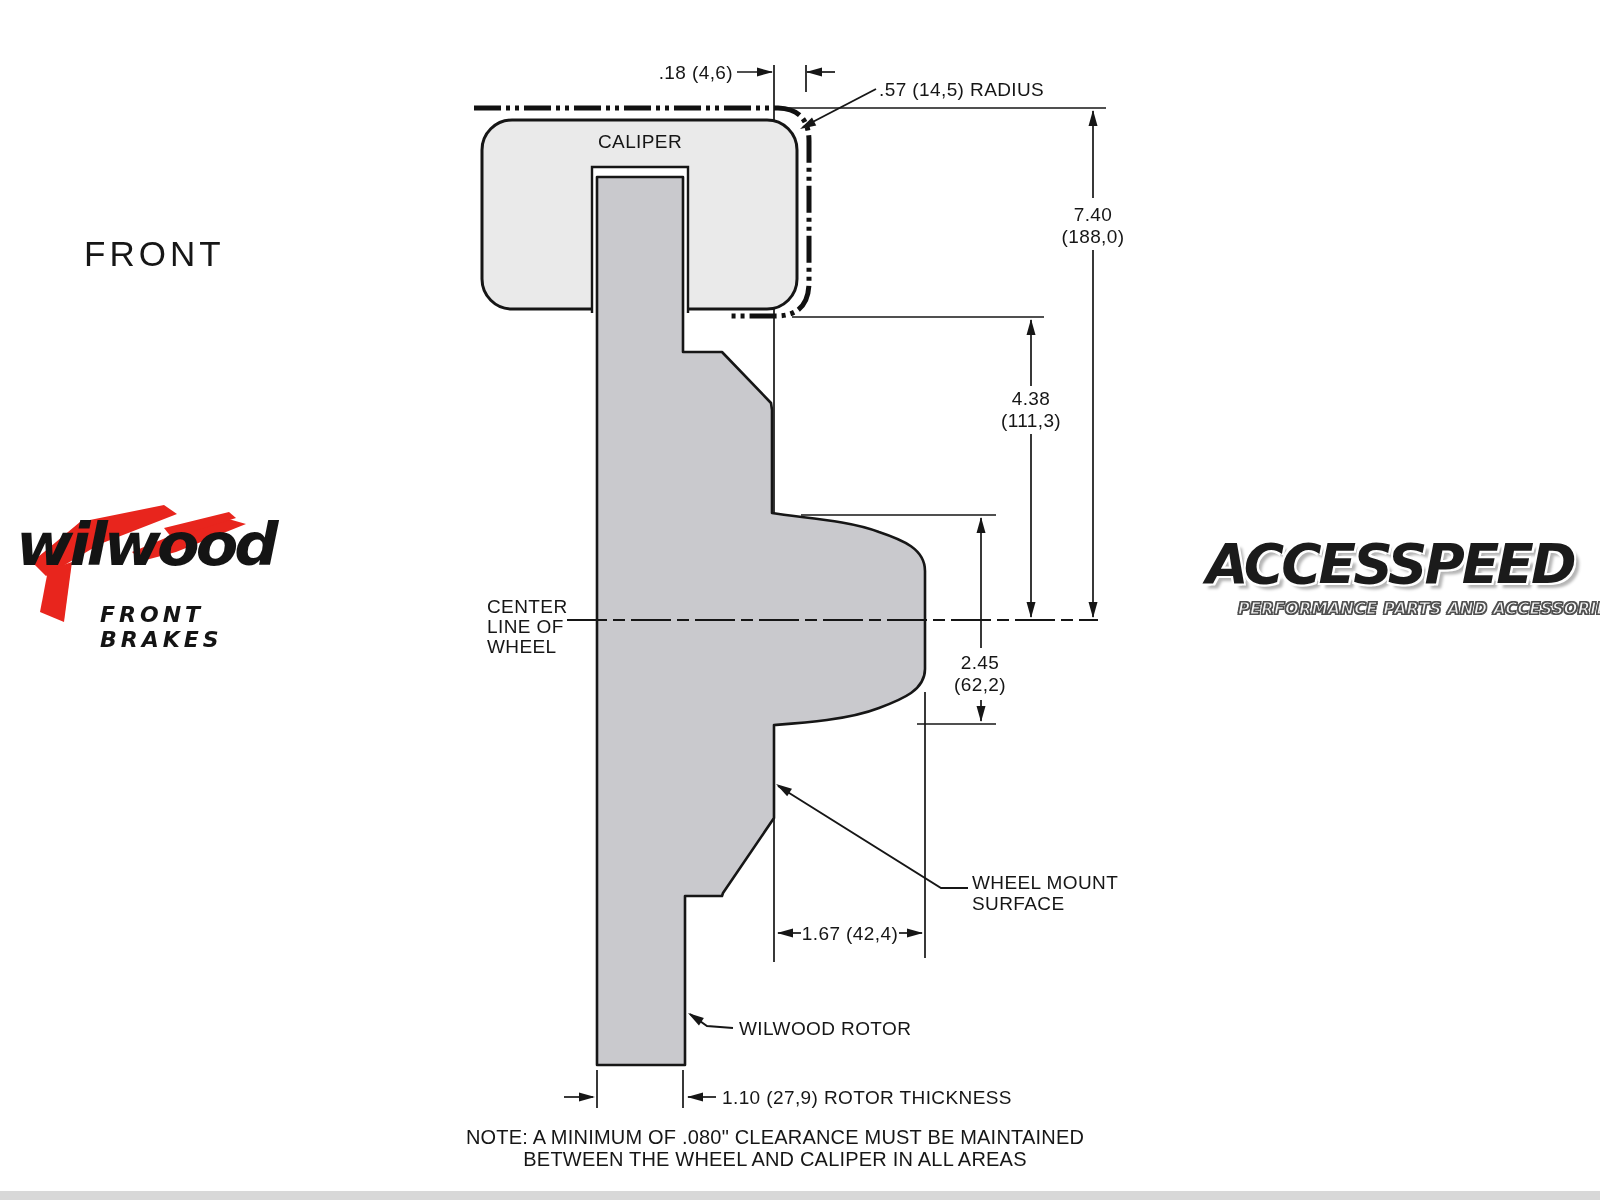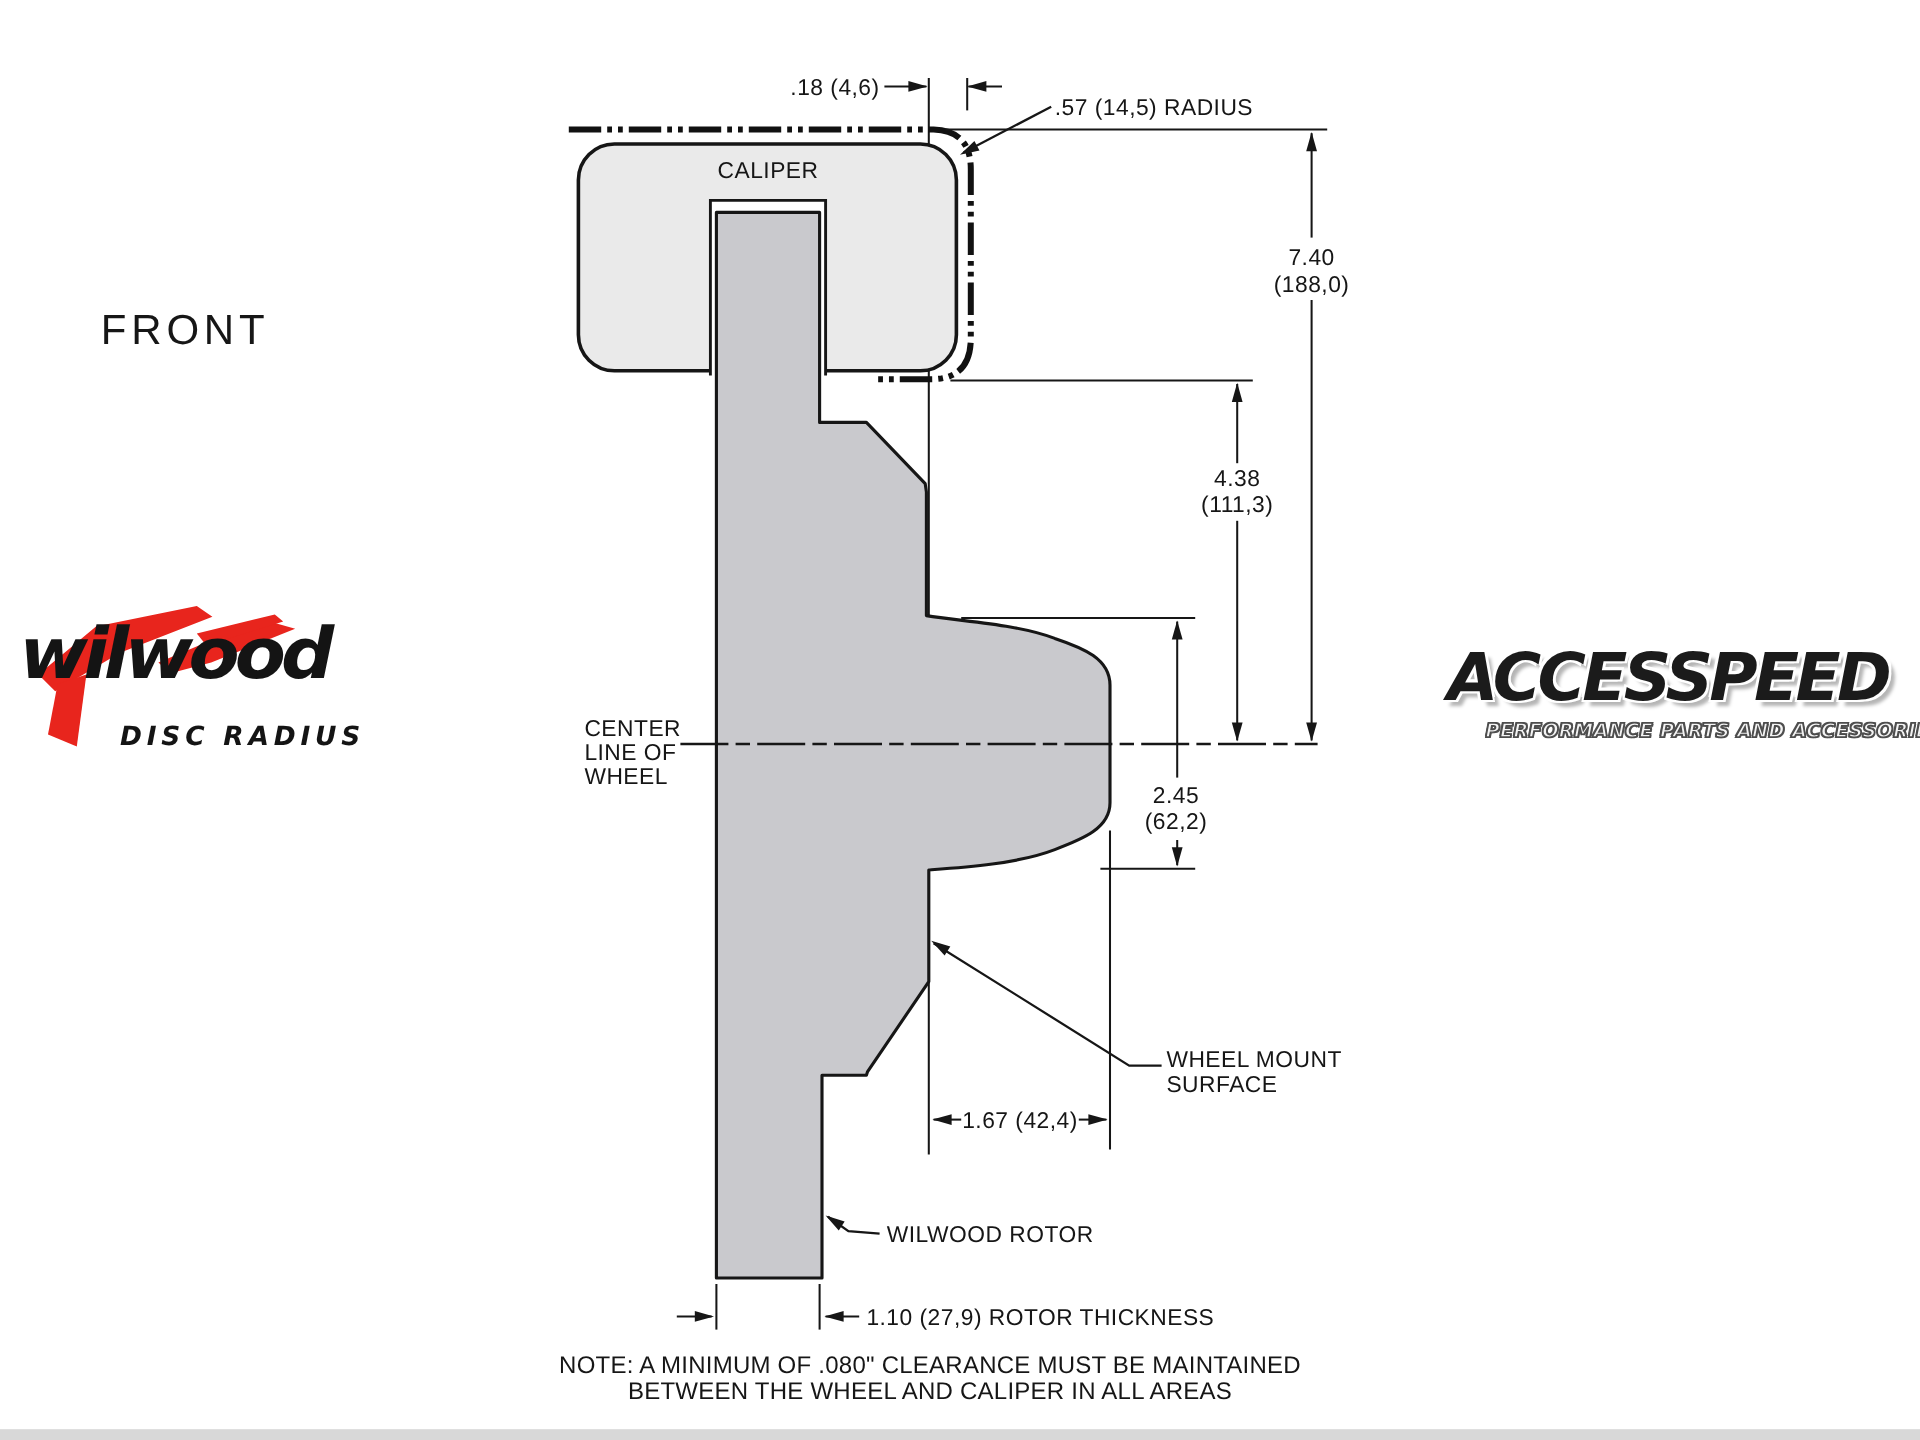--- a/index.html
+++ b/index.html
@@ -4,21 +4,21 @@
 <style>
   html,body{margin:0;padding:0;}
   body{width:1600px;height:1200px;position:relative;background:#ffffff;overflow:hidden;
        font-family:"Liberation Sans",sans-serif;}
   svg text{fill:#161616;font-family:"Liberation Sans",sans-serif;}
   .dimtxt{font-size:19px;letter-spacing:.4px;}
   .notetxt{font-size:20px;letter-spacing:.2px;}
   .xline{stroke:#161616;stroke-width:1.7;fill:none;}
   .dline{stroke:#161616;stroke-width:1.7;fill:none;}
   .leader{stroke:#161616;stroke-width:1.9;fill:none;}
-  .front-label{position:absolute;left:84px;top:256px;font-size:35px;letter-spacing:4px;
+  .front-label{position:absolute;left:84px;top:234px;font-size:35px;letter-spacing:4px;
        color:#161616;}
   
   .wilwood{position:absolute;left:14px;top:500px;width:302px;height:136px;}
   .wilwood .script{position:absolute;left:2px;top:8px;font-style:italic;font-weight:900;
        font-size:62px;letter-spacing:-4px;color:#141414;font-family:"DejaVu Sans",sans-serif;
        transform:scaleY(.95);}
   .wilwood .tag{position:absolute;left:86px;top:102px;font-style:italic;font-weight:900;
        font-size:22px;letter-spacing:4px;color:#141414;font-family:"DejaVu Sans",sans-serif;}
   
   .accesspeed{position:absolute;left:1206px;top:532px;width:396px;height:120px;}
@@ -140,21 +140,21 @@
 </svg>
 
 <div class="wilwood">
   <svg width="302" height="136" viewBox="0 0 302 136" style="position:absolute;left:0;top:0;">
     <polygon points="18,62 66,22 150,5 163,14 86,44 32,76" fill="#e8251d"></polygon>
     <polygon points="118,52 204,16 232,24 162,52 128,61" fill="#e8251d"></polygon>
     <polygon points="34,70 58,62 50,122 26,112" fill="#e8251d"></polygon>
     <polygon points="150,28 215,12 222,18 158,38" fill="#e8251d"></polygon>
   </svg>
   <div class="script">wilwood</div>
-  <div class="tag">DISC RADIUS</div>
+  <div class="tag">FRONT BRAKES</div>
 </div>
 
 <div class="accesspeed">
   <div class="name">ACCESSPEED</div>
   <div class="tag">PERFORMANCE PARTS AND ACCESSORIES</div>
 </div>
 
 <div class="bottom-strip"></div>
 
 </body></html>

